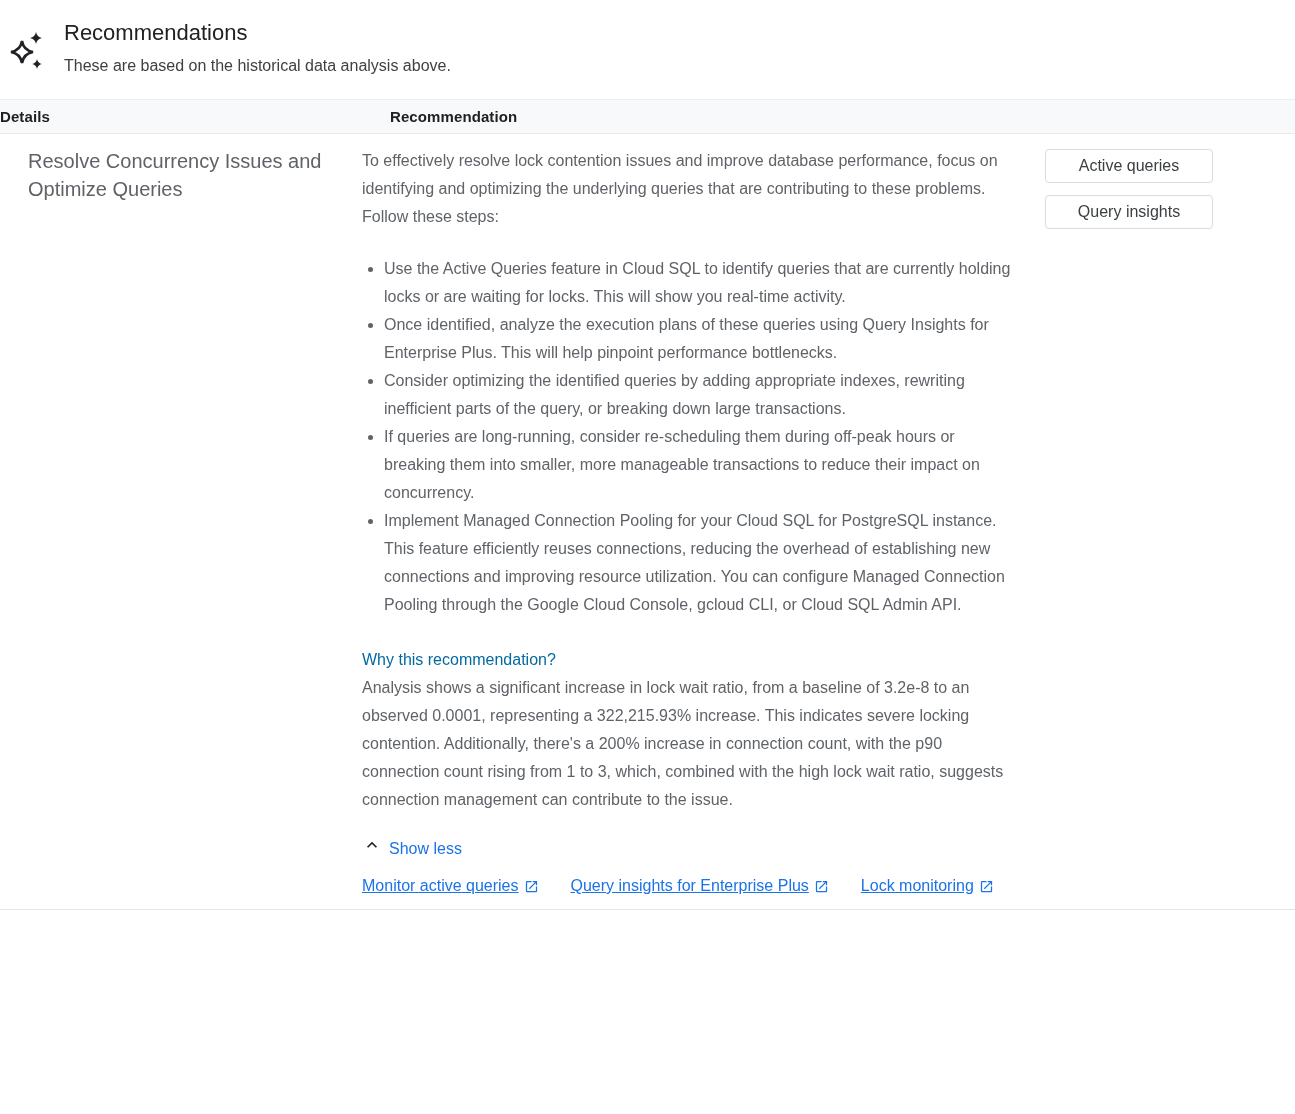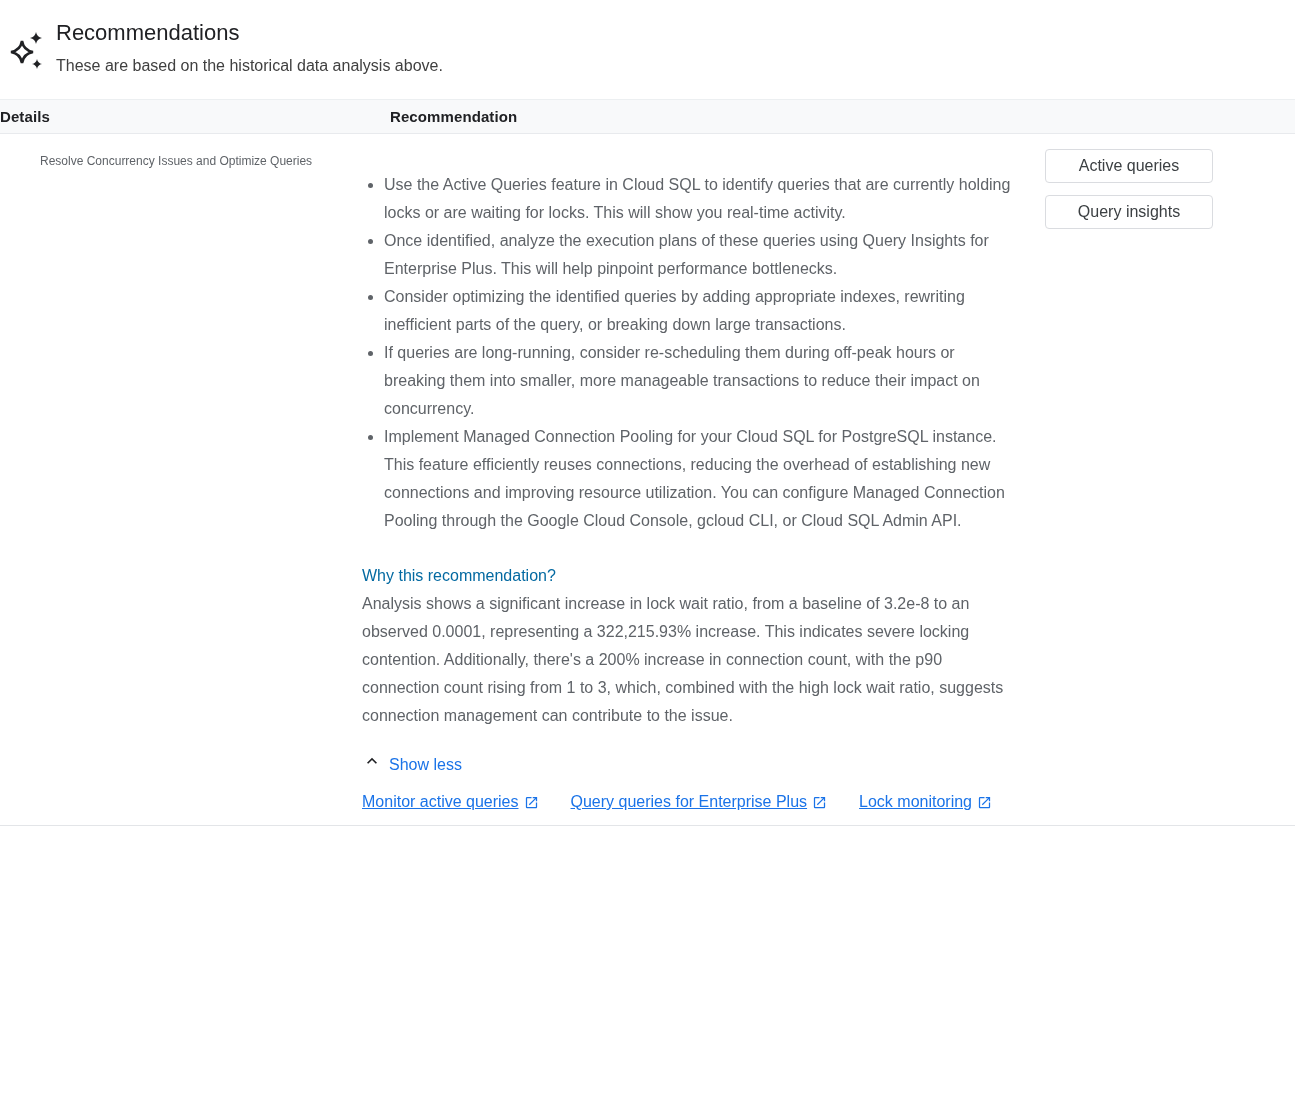--- a/index.html
+++ b/index.html
@@ -9,20 +9,21 @@
     font-family: "Liberation Sans", "DejaVu Sans", sans-serif;
     color: #5f6368;
   }
   .page { width: 1295px; height: 1114px; overflow: hidden; background: #fff; }
 
   
   .hdr {
     display: flex;
     align-items: flex-start;
     padding: 18px 0 0 8px;
+    gap: 8px;
   }
   .spark-wrap { width: 40px; margin-top: 10px; flex: 0 0 auto; }
   .hdr-text { margin-left: 8px; }
   .hdr-title {
     font-size: 22px;
     line-height: 30px;
     font-weight: 400;
     color: #202124;
   }
   .hdr-sub {
@@ -52,23 +53,23 @@
   .th-rec { padding-left: 28px; }
 
   .tbl-row {
     display: grid;
     grid-template-columns: 362px 652px 1fr;
     padding-top: 13px;
     padding-bottom: 9px;
     border-bottom: 1px solid #e3e5e8;
   }
   .cell-rec {
-    padding-left: 40px;
+    padding-left: 28px;
     padding-right: 40px;
-    font-size: 12px;
+    font-size: 20px;
     line-height: 28px;
     color: #5f6368;
   }
   .cell-details {
     font-size: 16px;
     line-height: 28px;
     color: #5f6368;
   }
   .cell-details p.intro { margin: 0; }
   .cell-details ul {
@@ -160,20 +161,21 @@
   <div class="tbl-head">
     <div class="th">Details</div>
     <div class="th th-rec">Recommendation</div>
   </div>
 
   <div class="tbl-row">
 
     <div class="cell-rec">Resolve Concurrency Issues and Optimize Queries</div>
 
     <div class="cell-details">
+      <p class="intro">To effectively resolve lock contention issues and improve database performance, focus on identifying and optimizing the underlying queries that are contributing to these problems. Follow these steps:</p>
 
       <ul>
         <li>Use the Active Queries feature in Cloud SQL to identify queries that are currently holding locks or are waiting for locks. This will show you real-time activity.</li>
         <li>Once identified, analyze the execution plans of these queries using Query Insights for Enterprise Plus. This will help pinpoint performance bottlenecks.</li>
         <li>Consider optimizing the identified queries by adding appropriate indexes, rewriting inefficient parts of the query, or breaking down large transactions.</li>
         <li>If queries are long-running, consider re-scheduling them during off-peak hours or breaking them into smaller, more manageable transactions to reduce their impact on concurrency.</li>
         <li>Implement Managed Connection Pooling for your Cloud SQL for PostgreSQL instance. This feature efficiently reuses connections, reducing the overhead of establishing new connections and improving resource utilization. You can configure Managed Connection Pooling through the Google Cloud Console, gcloud CLI, or Cloud SQL Admin API.</li>
       </ul>
 
       <div class="why-block">
@@ -193,21 +195,21 @@
       </div>
 
       <div class="doc-links">
         <a class="doc-link">
           <span>Monitor active queries</span>
           <svg class="ext-icon" viewBox="0 0 24 24">
             <path d="M19 19H5V5h7V3H5a2 2 0 0 0-2 2v14a2 2 0 0 0 2 2h14c1.1 0 2-.9 2-2v-7h-2v7zM14 3v2h3.59l-9.83 9.83 1.41 1.41L19 6.41V10h2V3h-7z" fill="#1a73e8"></path>
           </svg>
         </a>
         <a class="doc-link">
-          <span>Query queries for Enterprise Plus</span>
+          <span>Query insights for Enterprise Plus</span>
           <svg class="ext-icon" viewBox="0 0 24 24">
             <path d="M19 19H5V5h7V3H5a2 2 0 0 0-2 2v14a2 2 0 0 0 2 2h14c1.1 0 2-.9 2-2v-7h-2v7zM14 3v2h3.59l-9.83 9.83 1.41 1.41L19 6.41V10h2V3h-7z" fill="#1a73e8"></path>
           </svg>
         </a>
         <a class="doc-link">
           <span>Lock monitoring</span>
           <svg class="ext-icon" viewBox="0 0 24 24">
             <path d="M19 19H5V5h7V3H5a2 2 0 0 0-2 2v14a2 2 0 0 0 2 2h14c1.1 0 2-.9 2-2v-7h-2v7zM14 3v2h3.59l-9.83 9.83 1.41 1.41L19 6.41V10h2V3h-7z" fill="#1a73e8"></path>
           </svg>
         </a>

